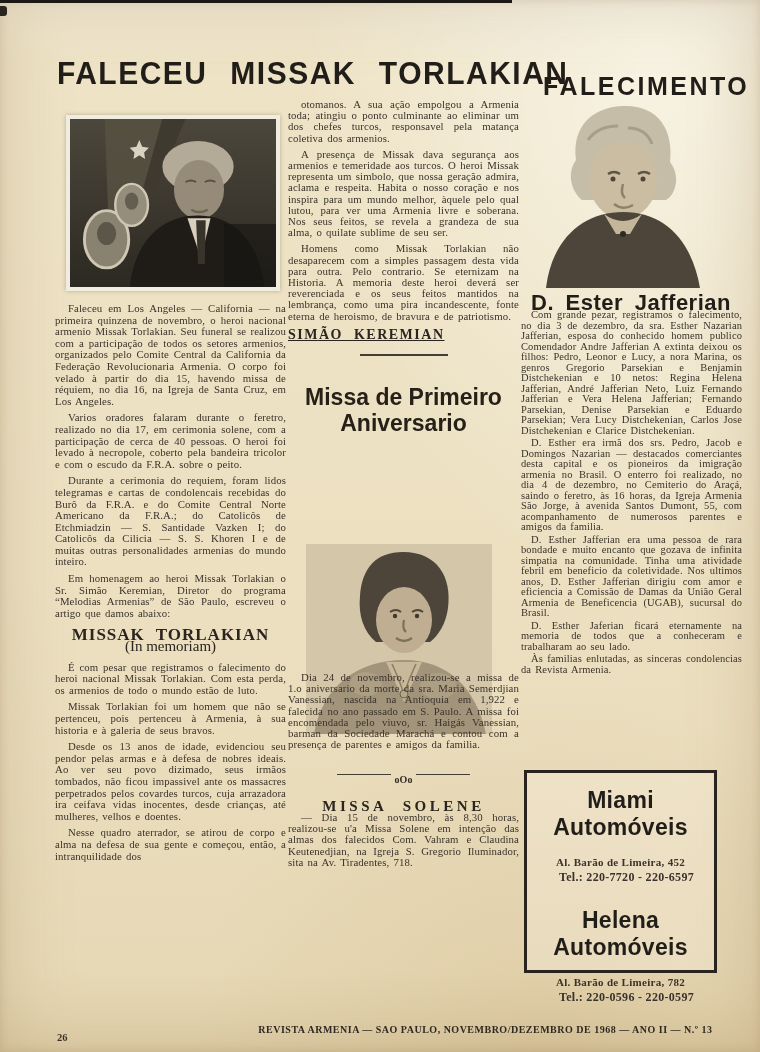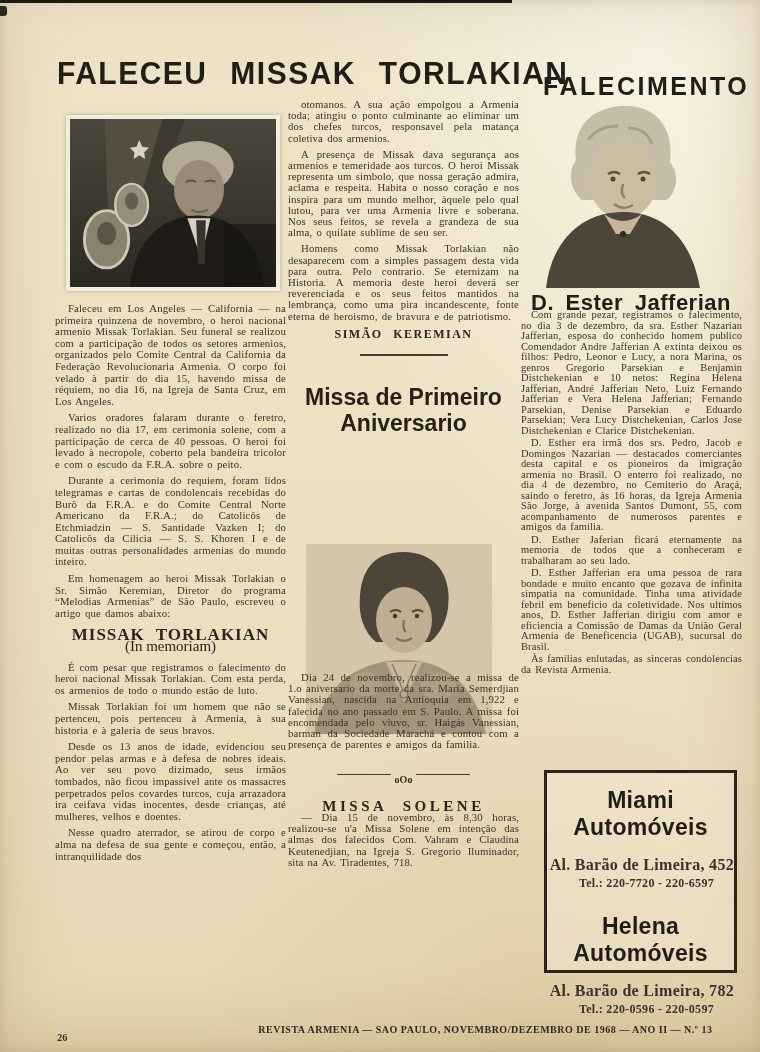--- a/index.html
+++ b/index.html
@@ -36,21 +36,21 @@
   .col-left  { left:55px;  top:303px; width:231px; font-size:10.8px; line-height:11.6px; }
   .col-mid   { left:288px; top:99px;  width:231px; font-size:10.8px; line-height:11.2px; }
   .col-right { left:521px; top:310px; width:221px; font-size:10.5px; line-height:10.5px; }
   .col p { margin:0 0 5px; text-indent:13px; word-spacing:1.4px; letter-spacing:0.1px; }
   .col-right p { margin:0 0 2px; text-indent:10px; }
 
   .memoriam-head { text-align:center; margin:10px 0 9px; }
   .memoriam-title { font-size:17px; font-weight:bold; letter-spacing:1px; word-spacing:6px; color:#2a251f; }
   .memoriam-sub { font-size:15px; font-weight:normal; color:#2a251f; }
 
-  .byline { text-align:center; font-size:12px; font-weight:bold; letter-spacing:1.5px; word-spacing:6px; margin:7px 0 0; color:#2a251f; }
+  .byline { text-align:left; font-size:14px; font-weight:bold; letter-spacing:1.5px; word-spacing:6px; margin:7px 0 0; color:#2a251f;text-decoration:underline; }
   .midrule { width:88px; border:none; border-top:2px solid #443d33; margin:14px auto 0; }
 
   .missa-title {
     font-family:"Liberation Sans", sans-serif; font-weight:bold; text-align:center;
     font-size:23px; line-height:26px; color:#262019; margin:28px auto 0; width:200px;
   }
   .caption-p { margin-top:7px; }
   .ooo { display:flex; align-items:flex-start; justify-content:center; margin:24px 0 0; font-size:10px; font-weight:bold; color:#332d25; }
   .ooo::before, .ooo::after { content:""; width:54px; border-top:1.5px solid #443d33; margin:0 4px; }
   .solene-title { text-align:center; font-size:15px; font-weight:bold; letter-spacing:3.5px; word-spacing:9px; margin:15px 0 0; color:#2a251f; }
@@ -67,26 +67,25 @@
   .photo-missak { left:66px; top:115px; width:214px; height:176px; border:4px solid rgba(250,246,233,0.95); box-shadow:0 0 4px rgba(90,70,40,0.35); background:#3b372e; }
   .photo-maria  { left:306px; top:544px; width:186px; height:190px; }
   .photo-ester  { left:542px; top:100px; width:162px; height:188px; }
   .photo svg { display:block; width:100%; height:100%; }
 
   
   .adbox {
     position:absolute; left:524px; top:770px; width:193px; height:203px;
     border:3px solid #29241d; background:rgba(248,242,226,0.35);
     text-align:center;
-    margin-left:20px;
   }
   .ad-name { font-family:"Liberation Sans", sans-serif; font-weight:bold; font-size:23px; letter-spacing:0.3px; color:#211d18; }
   .ad-name-1 { margin-top:14px; }
   .ad-name-2 { margin-top:22px; word-spacing:6px; }
-  .ad-addr { font-size:16px; font-weight:bold; margin-top:15px; letter-spacing:0.3px;text-align:right; }
+  .ad-addr { font-size:11px; font-weight:bold; margin-top:15px; letter-spacing:0.3px; }
   .ad-tel  { font-size:12px; font-weight:bold; margin-top:2px; letter-spacing:0.3px;padding-left:12px; }
 
   
   .page-num { position:absolute; left:57px; top:1032px; font-size:10.5px; font-weight:bold; }
   .footer-line { position:absolute; left:225px; right:14px; top:1024px; text-align:center; font-size:10px; font-weight:bold; letter-spacing:0.5px; white-space:nowrap; color:#2e2921; }
 </style>
 </head>
 <body>
 
 <div class="page">
@@ -185,22 +184,22 @@
         <span>oOo</span>
       </div>
     <h3 class="solene-title">MISSA SOLENE</h3>
     <p class="solene-p">— Dia 15 de novembro, às 8,30 horas, realizou-se u'a Missa Solene em intenção das almas dos falecidos Com. Vahram e Claudina Keutenedjian, na Igreja S. Gregorio Iluminador, sita na Av. Tiradentes, 718.</p>
   </div>
 
   <h2 class="ester-title">D. Ester  Jafferian</h2>
   <div class="col col-right">
     <p>Com grande pezar, registramos o falecimento, no dia 3 de dezembro, da sra. Esther Nazarian Jafferian, esposa do conhecido homem publico Comendador Andre Jafferian A extinta deixou os filhos: Pedro, Leonor e Lucy, a nora Marina, os genros Gregorio Parsekian e Benjamin Distchekenian e 10 netos: Regina Helena Jafferian, André Jafferian Neto, Luiz Fernando Jafferian e Vera Helena Jafferian; Fernando Parsekian, Denise Parsekian e Eduardo Parsekian; Vera Lucy Distchekenian, Carlos  Jose Distchekenian e Clarice Distchekenian.</p>
     <p>D. Esther era irmã dos srs. Pedro, Jacob e Domingos Nazarian — destacados comerciantes desta capital e os pioneiros da imigração armenia no Brasil. O enterro foi realizado, no dia 4 de dezembro, no Cemiterio do Araçá, saindo o feretro, às 16 horas, da Igreja Armenia São Jorge, à avenida Santos Dumont, 55, com acompanhamento de numerosos parentes e amigos da familia.</p>
+    <p>D. Esther Jafferian era uma pessoa de rara bondade e muito encanto que gozava de infinita simpatia na comunidade. Tinha uma atividade febril em beneficio da coletividade. Nos ultimos anos, D. Esther Jafferian dirigiu com amor e eficiencia a Comissão de Damas da União Geral Armenia de Beneficencia (UGAB), sucursal do Brasil.</p>
     <p>D. Esther Jaferian ficará eternamente na memoria de todos que a conheceram e trabalharam ao seu lado.</p>
-    <p>D. Esther Jafferian era uma pessoa de rara bondade e muito encanto que gozava de infinita simpatia na comunidade. Tinha uma atividade febril em beneficio da coletividade. Nos ultimos anos, D. Esther Jafferian dirigiu com amor e eficiencia a Comissão de Damas da União Geral Armenia de Beneficencia (UGAB), sucursal do Brasil.</p>
     <p>Às familias enlutadas, as sinceras condolencias da Revista Armenia.</p>
   </div>
 
   <div class="adbox">
     <div class="ad-name ad-name-1">Miami Automóveis</div>
     <div class="ad-addr">Al. Barão de Limeira, 452</div>
     <div class="ad-tel">Tel.: 220-7720  -  220-6597</div>
     <div class="ad-name ad-name-2">Helena  Automóveis</div>
     <div class="ad-addr">Al. Barão de Limeira, 782</div>
     <div class="ad-tel">Tel.: 220-0596  -  220-0597</div>

